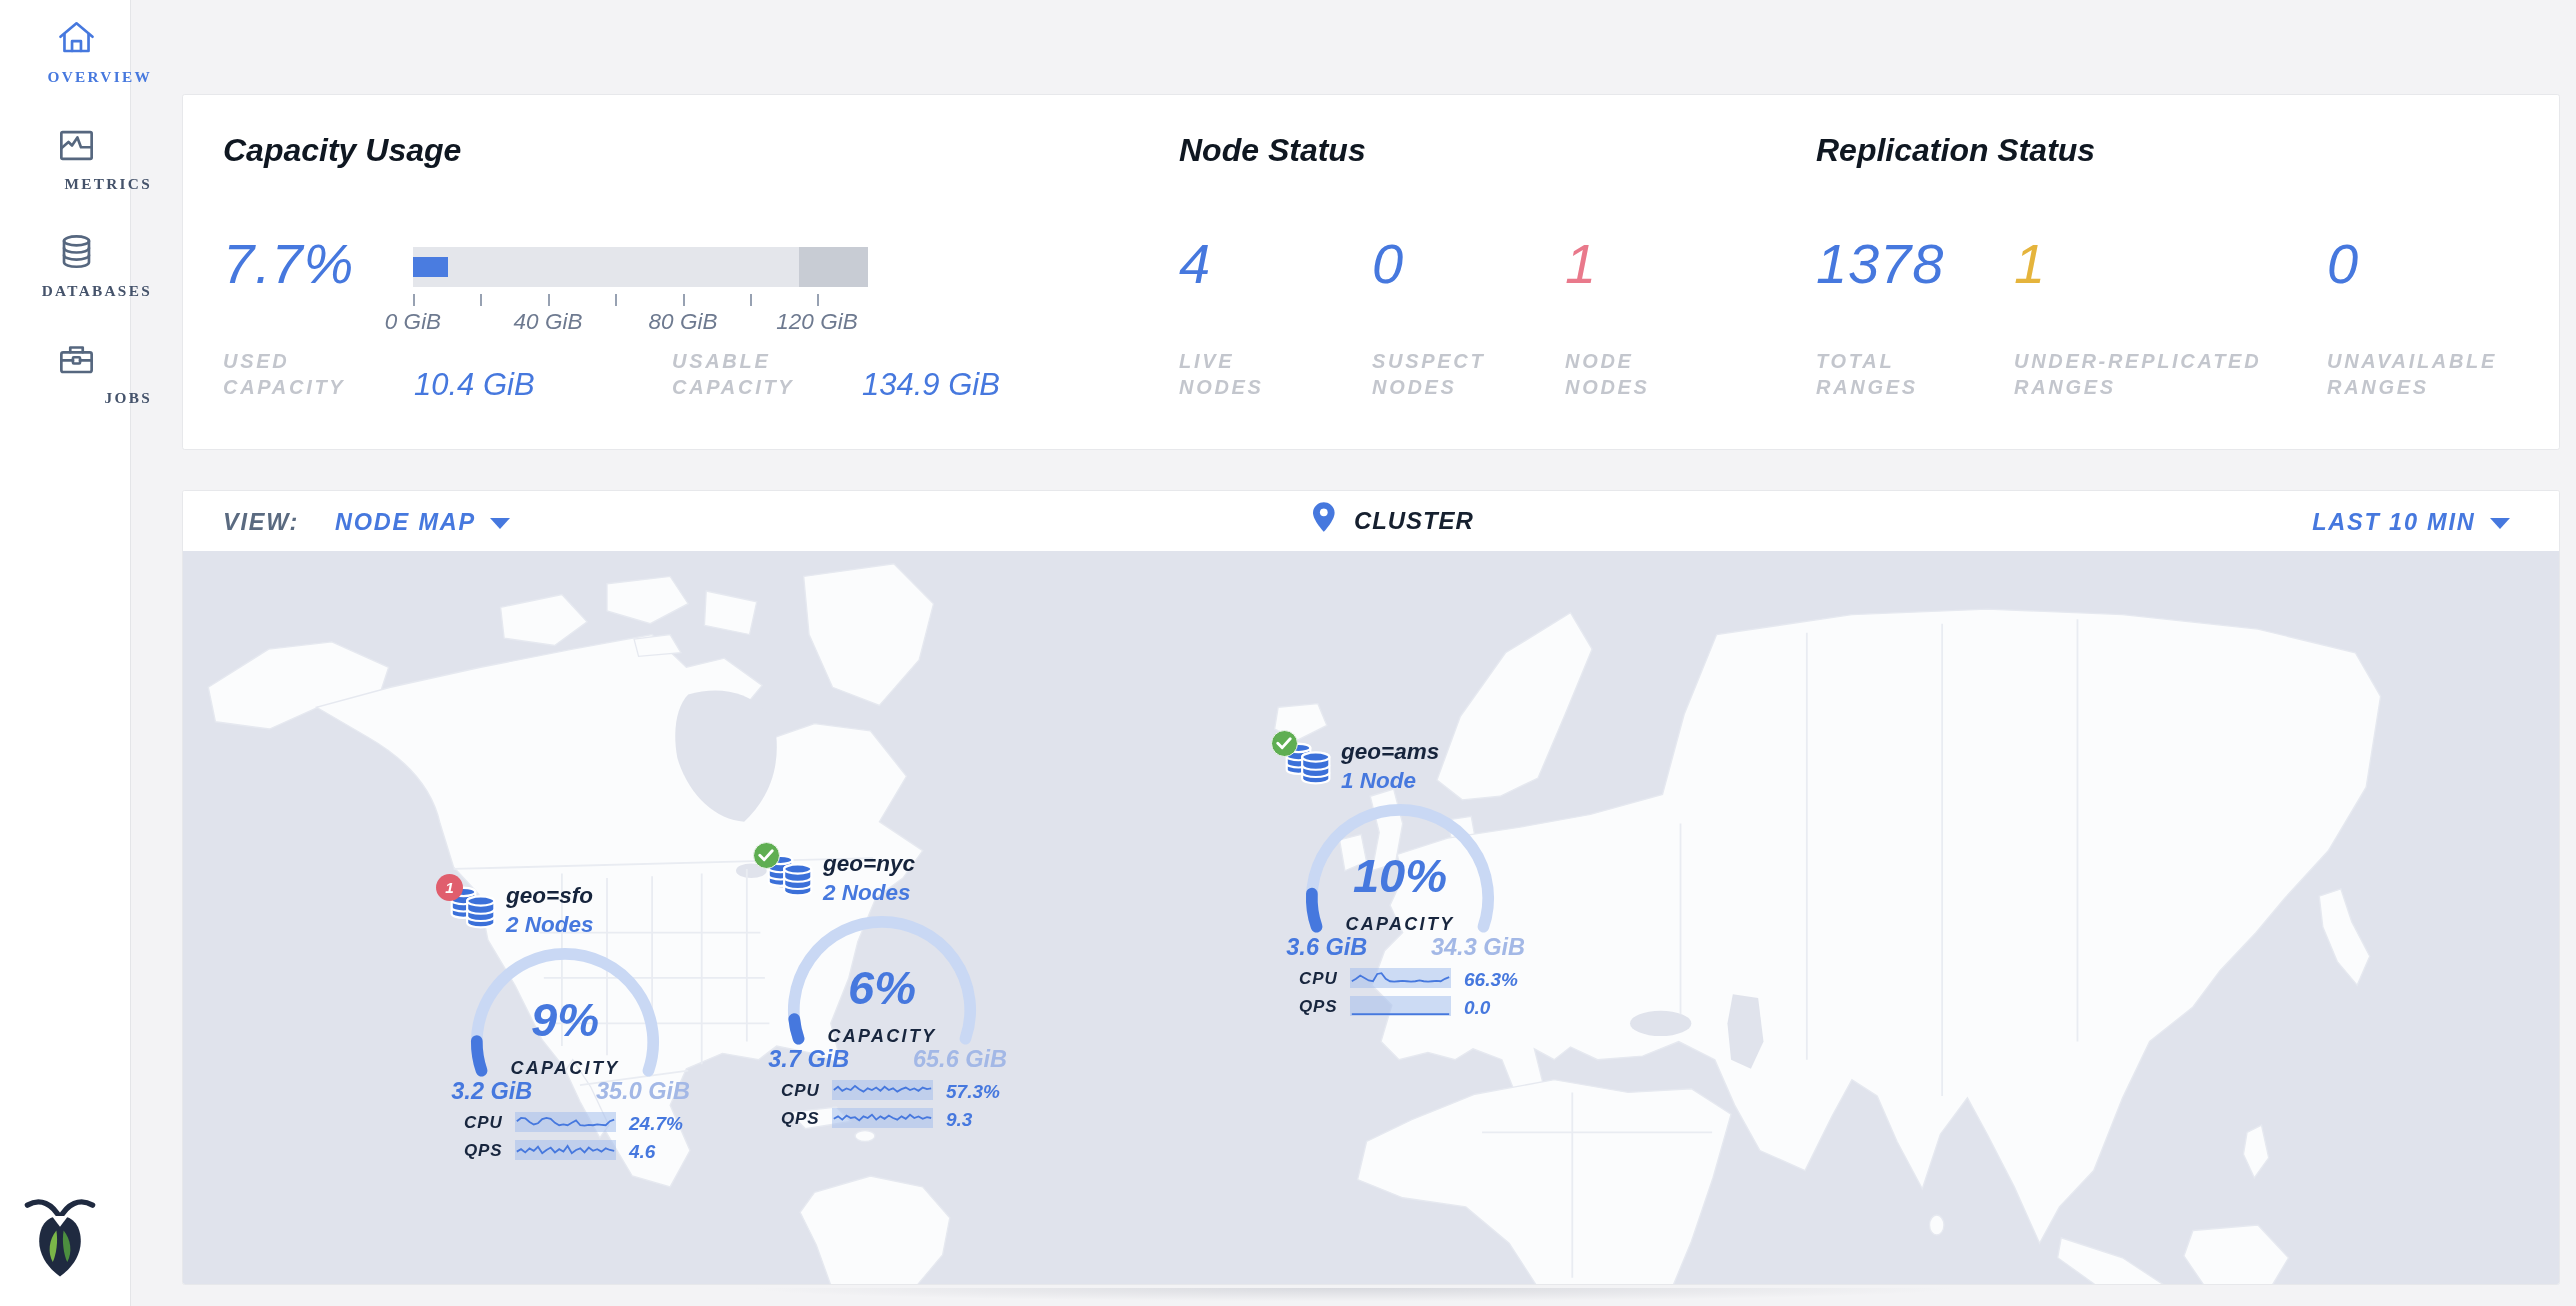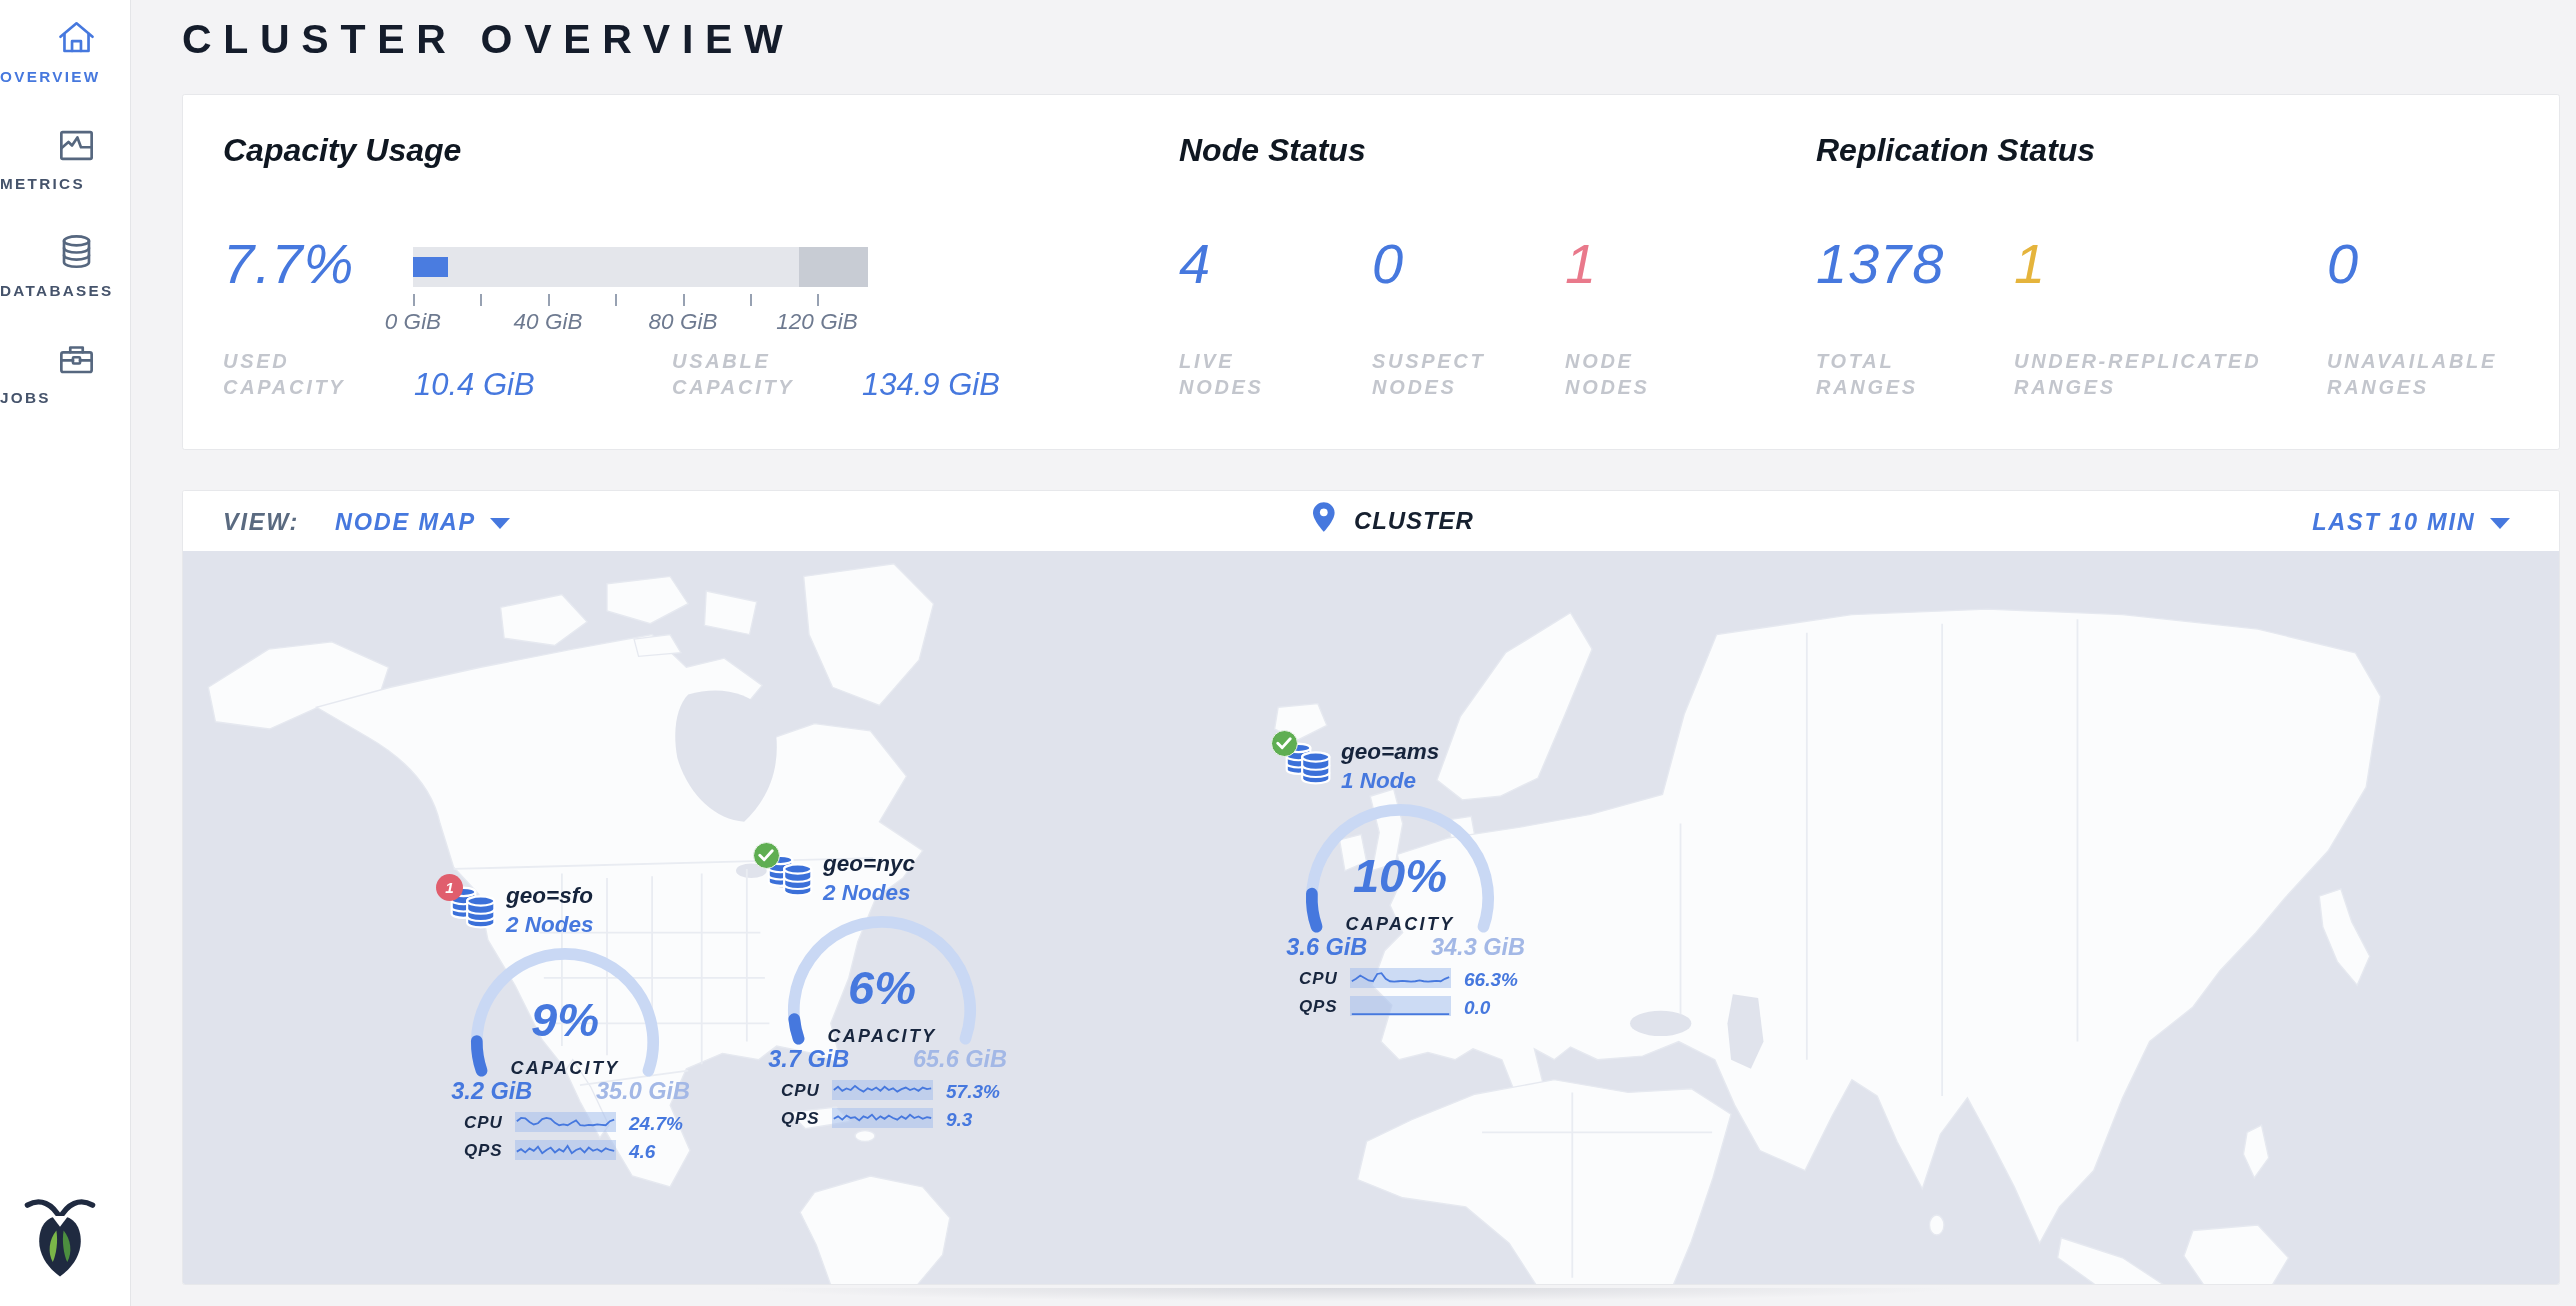--- a/index.html
+++ b/index.html
@@ -1,21 +1,21 @@
 <!DOCTYPE html>
 <html style="font-size:14.4px"><head>
 <meta charset="utf-8">
 <style>
   * { margin:0; padding:0; box-sizing:border-box; }
   html,body { width:2576px; height:1306px; background:#f3f3f5; font-family:"Liberation Sans", sans-serif; overflow:hidden; }
   .page { position:relative; width:2576px; height:1306px; }
 
   
   .sidebar { position:absolute; left:0; top:0; width:131px; height:1306px; background:#ffffff; border-right:0.9px solid #e4e5e8; z-index:5; }
-  .nav-item { position:absolute; left:0; width:152px; text-align:left; color:#56677f; cursor:pointer; }
+  .nav-item { position:absolute; left:0; width:152px; text-align:right; color:#56677f; cursor:pointer;font-family:Liberation Serif, serif; }
   .nav-item .nav-icon { display:block; margin:0 auto 9px auto; width:41px; height:41px; }
   .nav-item .nav-label { font-size:15.3px; font-weight:bold; letter-spacing:2.3px; color:#45536b; }
   .nav-item.active { color:#4678de; }
   .nav-item.active .nav-label { color:#4678de; }
   .nav-icon svg { width:41px; height:41px; stroke:currentColor; fill:none; stroke-width:3; stroke-linejoin:round; stroke-linecap:round; }
   .logo { position:absolute; left:21.6px; top:1196px; width:76px; height:83px; }
 
   
   .main-title { position:absolute; left:182px; top:16px; font-size:41px; font-weight:600; letter-spacing:11.7px; color:#141c2b; }
 
@@ -129,21 +129,20 @@
       <svg viewBox="0 0 84 92">
         <path d="M6 10 C20 2 34 8 43 26 M78 10 C64 2 50 8 41 26" stroke="#1f2a40" stroke-width="6" fill="none" stroke-linecap="round"></path>
         <path d="M42 22 C58 22 65 35 65 50 C65 68 52 82 42 89 C32 82 19 68 19 50 C19 35 26 22 42 22 Z" fill="#1f2a40"></path>
         <path d="M33 22 L42 34 L51 22 Z" fill="#ffffff"></path>
         <path d="M38 38 C30 48 28 62 34 73 C38 64 40 50 38 38 Z" fill="#7ab648"></path>
         <path d="M46 38 C54 48 56 62 50 73 C46 64 44 50 46 38 Z" fill="#4c8f3f"></path>
       </svg>
     </div>
   </div>
 
-  <div class="main-title">CLUSTER OVERVIEW</div>
 
   <div class="panel summary-panel">
 
     <div class="section-title" style="left:40px; top:37px">Capacity Usage</div>
     <div class="big-number num-blue" style="left:40px; top:136px">7.7%</div>
     <div class="cap-bar" style="left:230px; top:152px">
       <div class="cap-reserved" id="cap-reserved" style="width: 69px;"></div>
       <div class="cap-fill" id="cap-fill" style="width: 35px;"></div>
     </div>
     <div class="cap-ticks" style="left:230px; top:199px" id="cap-ticks">

